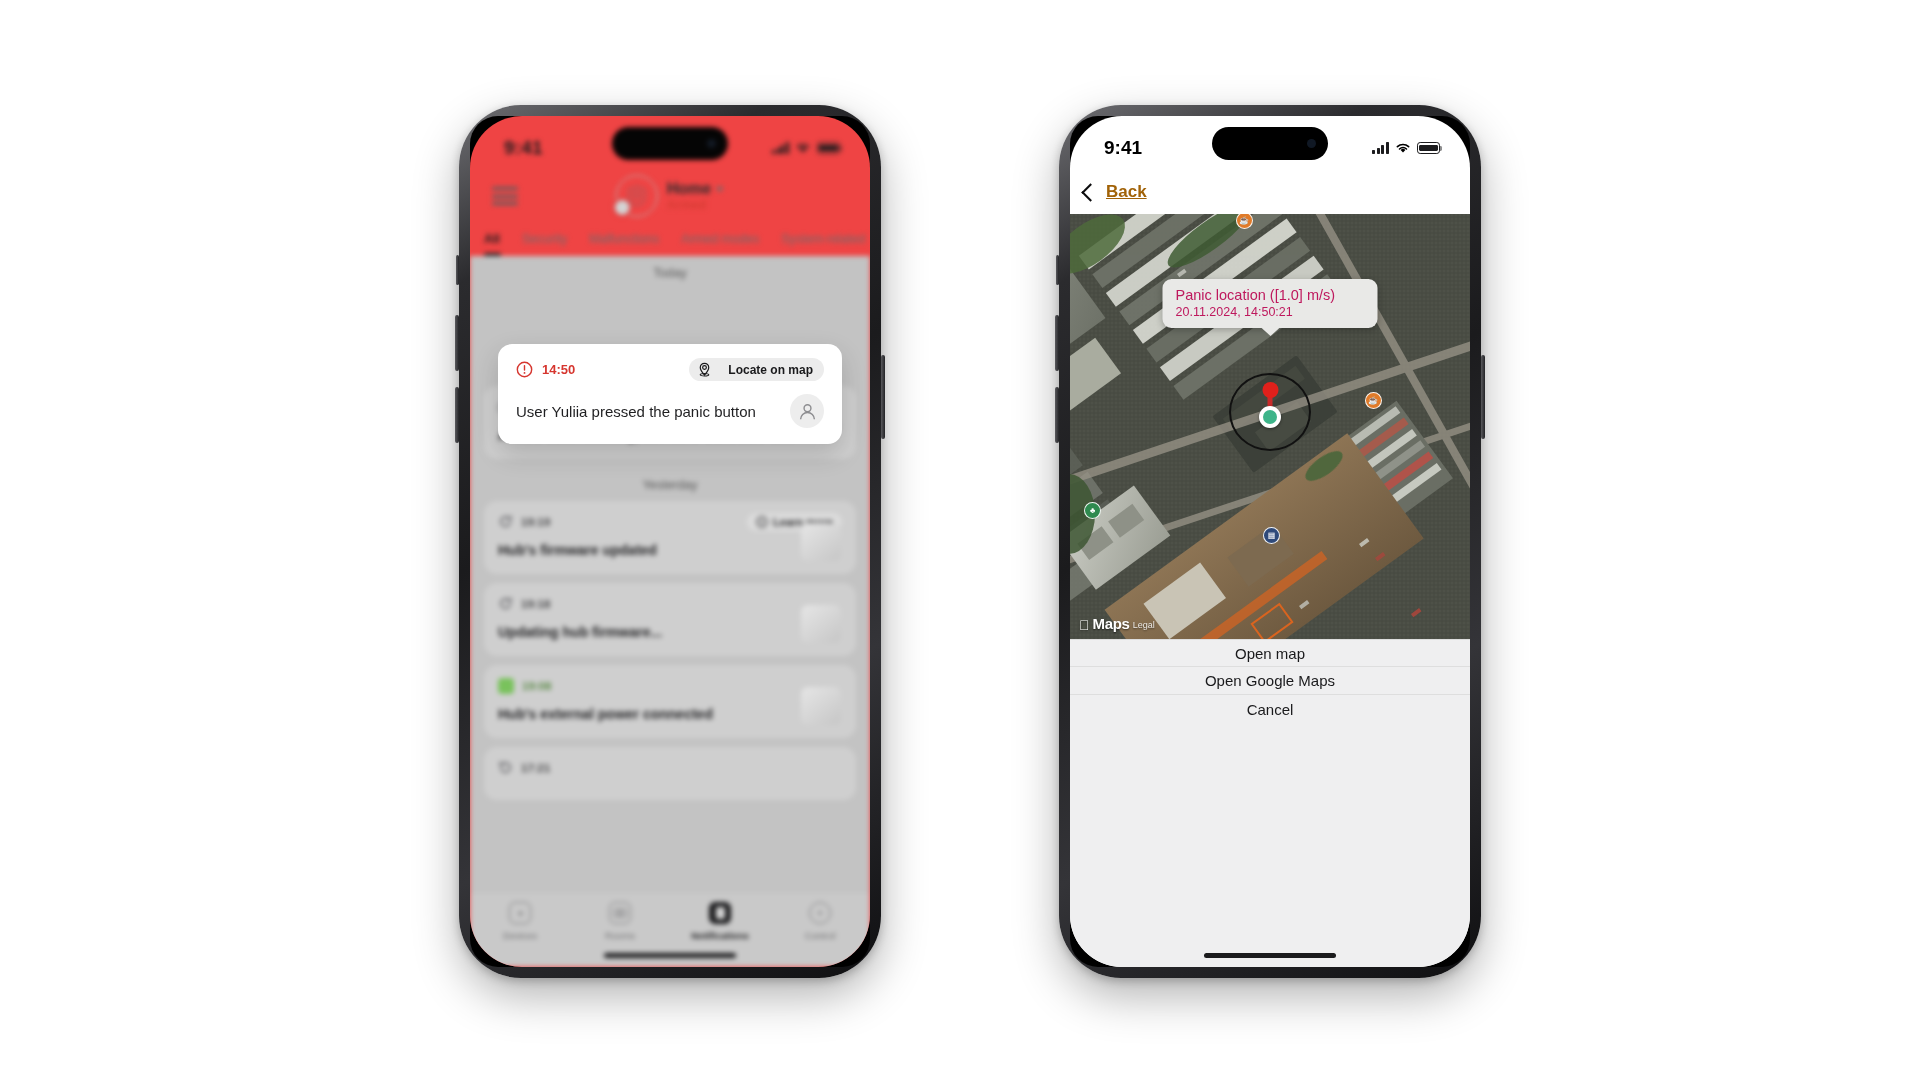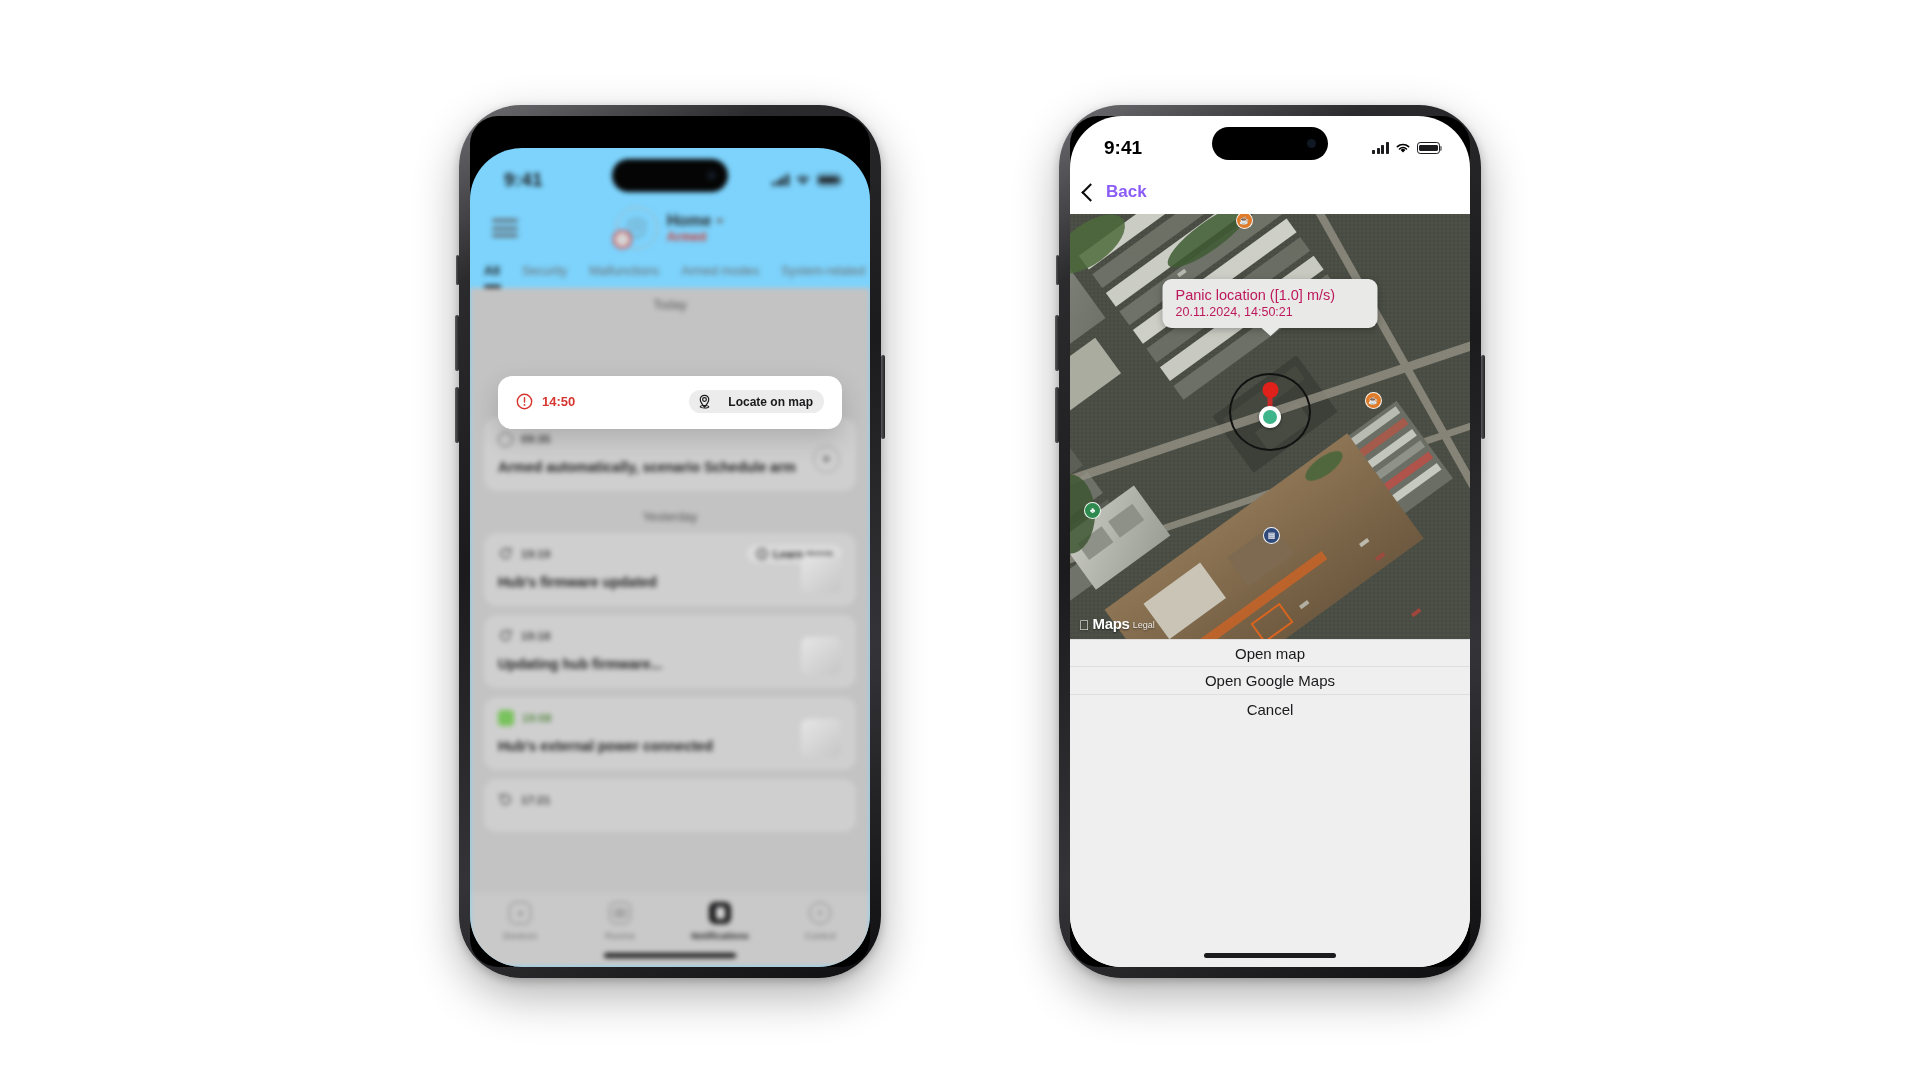--- a/index.html
+++ b/index.html
@@ -23,21 +23,21 @@
     position: relative; width: 100%; height: 100%;
     border-radius: 28px; overflow: hidden; background:#000;
   }
   .screen { position:absolute; inset:0; border-radius:52px; overflow:hidden; }
 
   
   .btn-side { position:absolute; background:linear-gradient(90deg,#5a5a5e,#232326); border-radius:3px; }
 
   
   #phone-left { left: 459px; top: 105px; width: 422px; height: 873px; }
-  .l-screen { background:#7dd3fc;margin-top:32px; }
+  .l-screen { background:#ef4444; }
 
   .blur-layer { position:absolute; inset:0; filter: blur(2.6px); }
 
   .l-statusbar {
     position:absolute; left:0; right:0; top:0; height:54px;
     display:flex; align-items:center; justify-content:space-between;
     padding: 10px 30px 0 34px; color:#1c1c1e;
   }
   .l-time { font-size:19px; font-weight:700; letter-spacing:.2px; }
   .l-island {
@@ -112,21 +112,21 @@
   
   #phone-right { left: 1059px; top: 105px; width: 422px; height: 873px; }
   .r-screen { background:#ffffff; }
   .r-statusbar { position:absolute; left:0;right:0;top:0;height:54px; display:flex;align-items:center;justify-content:space-between;
                  padding:10px 30px 0 34px; color:#000; z-index:5;}
   .r-time{ font-size:19px; font-weight:700; }
   .r-island{ position:absolute; left:50%; top:11px; transform:translateX(-50%); width:116px;height:33px;background:#000;border-radius:18px;}
   .r-island::after{ content:""; position:absolute; right:12px; top:12px; width:9px;height:9px;border-radius:50%;background:#101824;}
   .navbar { position:absolute; left:0;right:0; top:54px; height:44px; display:flex; align-items:center; gap:6px; padding-left:14px; background:#fff; z-index:5;}
   .back-chev { width:13px;height:13px;border-left:2.6px solid #0b0b0c;border-bottom:2.6px solid #0b0b0c; transform:rotate(45deg); margin-right:3px;}
-  .back-lbl { font-size:17px; font-weight:700; color:#8b5cf6; }
+  .back-lbl { font-size:17px; font-weight:700; color:#a16207;text-decoration:underline; }
 
   .mapwrap { position:absolute; left:0; right:0; top:98px; height:425px; overflow:hidden; background:#3f4338; }
   .map-svg { position:absolute; inset:0; width:100%; height:100%; }
   .callout {
     position:absolute; left:50%; transform:translateX(-50%); top:65px;
     background:#e9e9e7; border-radius:9px; padding:8px 13px 9px; min-width:215px;
     box-shadow:0 2px 7px rgba(0,0,0,.25);
   }
   .callout::after{ content:""; position:absolute; left:50%; transform:translateX(-50%); bottom:-8px;
     border-left:10px solid transparent; border-right:10px solid transparent; border-top:9px solid #e9e9e7;}
@@ -346,20 +346,29 @@
               </svg>
               <span>14:50</span>
             </div>
             <div class="hc-pill">
               <svg width="15" height="15" viewBox="0 0 16 16">
                 <path d="M8 1.4c-2.5 0-4.5 2-4.5 4.5 0 3.1 4.5 8 4.5 8s4.5-4.9 4.5-8c0-2.5-2-4.5-4.5-4.5z" fill="none" stroke="#1a1a1c" stroke-width="1.3"></path>
                 <circle cx="8" cy="5.9" r="2" fill="none" stroke="#1a1a1c" stroke-width="1.3"></circle>
                 <ellipse cx="8" cy="13.6" rx="4.6" ry="1.3" fill="none" stroke="#1a1a1c" stroke-width="1.1"></ellipse>
               </svg>
               <span>Locate on map</span>
+            </div>
+          </div>
+          <div class="hc-body">
+            <div class="hc-text">User Yuliia pressed the panic button</div>
+            <div class="avatar">
+              <svg width="21" height="21" viewBox="0 0 22 22">
+                <circle cx="11" cy="7.6" r="3.6" fill="none" stroke="#8d8d90" stroke-width="1.5"></circle>
+                <path d="M3.8 19.2a7.2 7.2 0 0 1 14.4 0" fill="none" stroke="#8d8d90" stroke-width="1.5"></path>
+              </svg>
             </div>
           </div>
         </div>
 
       </div>
     </div>
   </div>
 
   <div class="phone" id="phone-right">
     <div class="btn-side" style="left:-3px; top:150px; width:3px; height:30px;"></div>

